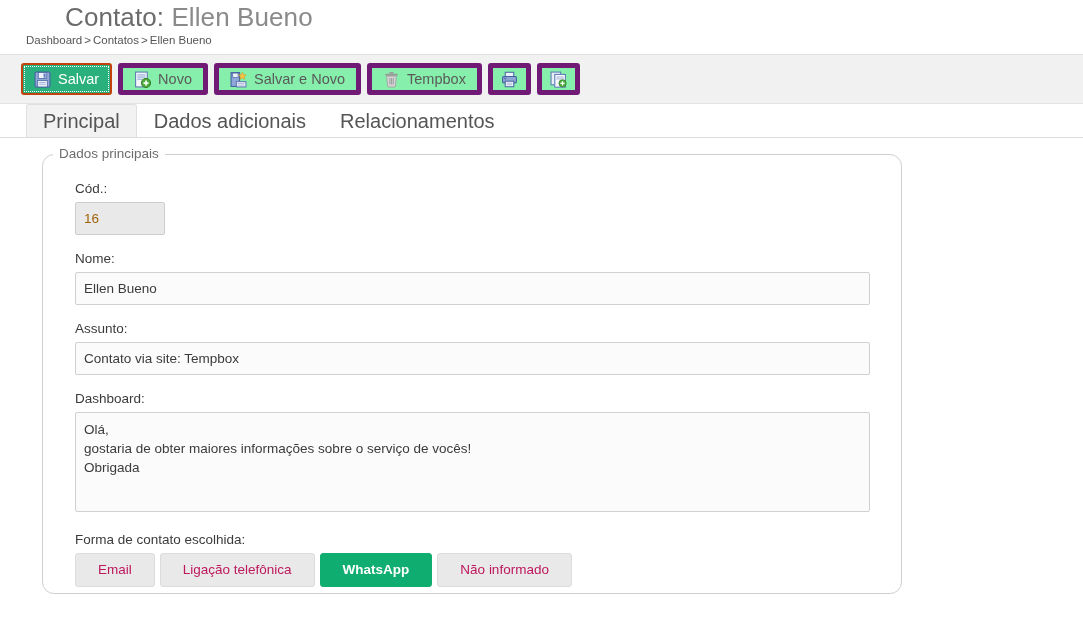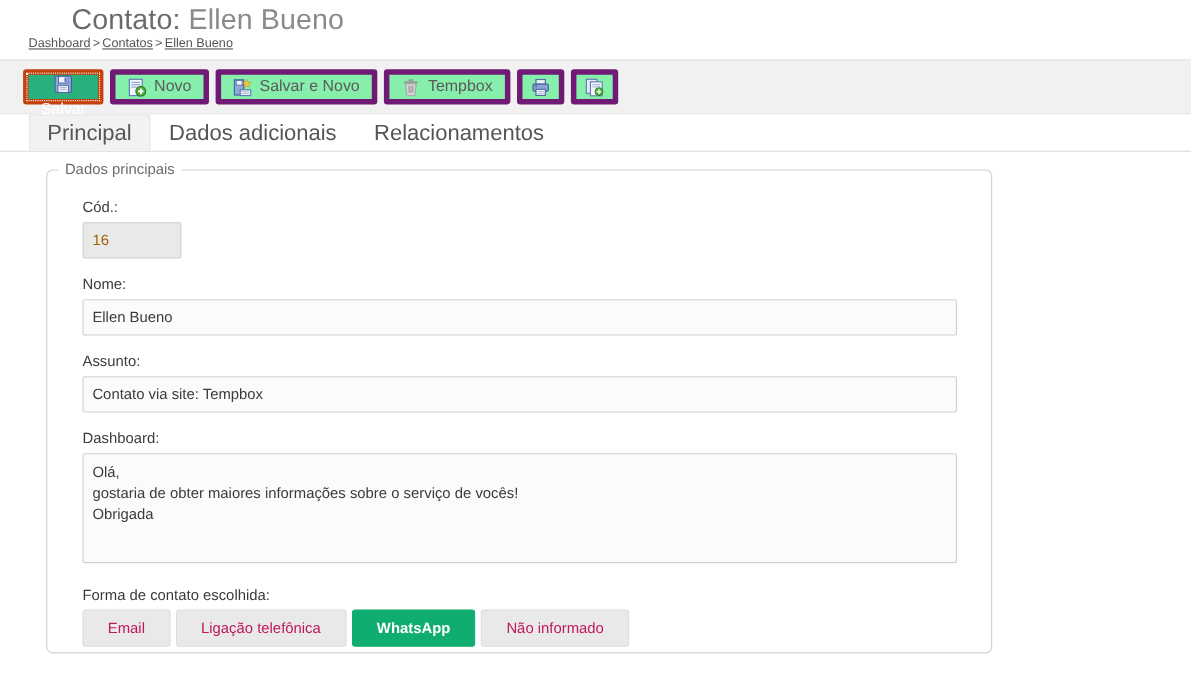--- a/index.html
+++ b/index.html
@@ -38,21 +38,20 @@
 
   .breadcrumb {
     margin-top: 1px;
     font-size: 11.5px;
     line-height: 14px;
     color: #555555;
     white-space: nowrap;
   }
   .breadcrumb a {
     color: #555555;
-    text-decoration: underline;
     cursor: pointer;
   }
   .breadcrumb .sep {
     padding: 0 2px;
     text-decoration: none;
     color: #555555;
   }
 
   
   .toolbar {
@@ -80,25 +79,24 @@
     color: #5a5a5a;
     cursor: pointer;
     box-sizing: border-box;
     white-space: nowrap;
   }
   .tb-btn.icon-only {
     padding: 0 8px;
   }
   .tb-btn.primary {
     background: #2ab07c;
-    border: 5px solid #c2410c;
+    border: 2px solid #c2410c;
     color: #ffffff;
     outline: 1px dotted #ffffff;
     outline-offset: -4px;
-    flex-direction: column;
   }
   .tb-btn.primary .tb-label { color: #ffffff; }
   .tb-ico {
     width: 17px;
     height: 17px;
     display: inline-block;
     flex: 0 0 auto;
   }
   .tb-ico svg { display: block; }
 
@@ -133,21 +131,21 @@
     height: 456px;
     background: #ffffff;
     box-sizing: border-box;
   }
 
   
   .fieldset {
     margin: 16px 0 0 42px;
     width: 860px;
     border: 1px solid #cfcfcf;
-    border-radius: 6px;
+    border-radius: 12px;
     box-sizing: border-box;
     padding: 0 0 18px 0;
     position: relative;
     height: 440px;
   }
   .fieldset-legend {
     position: absolute;
     top: -9px;
     left: 10px;
     background: #ffffff;

